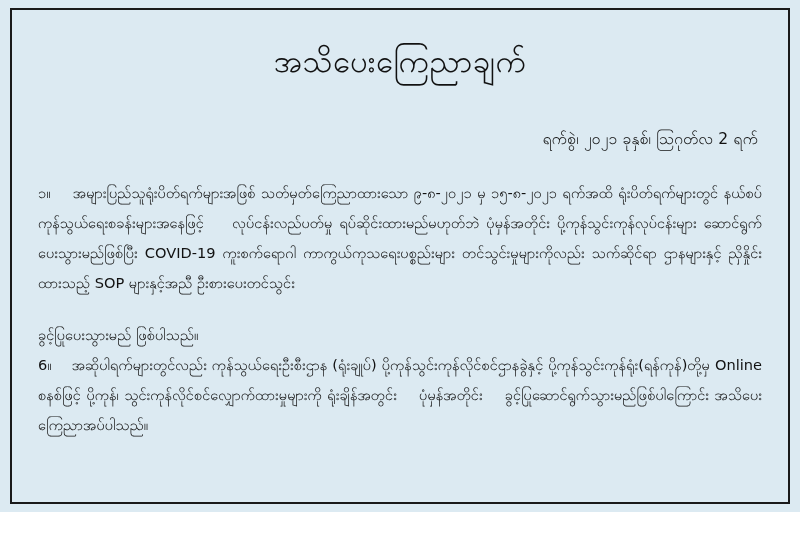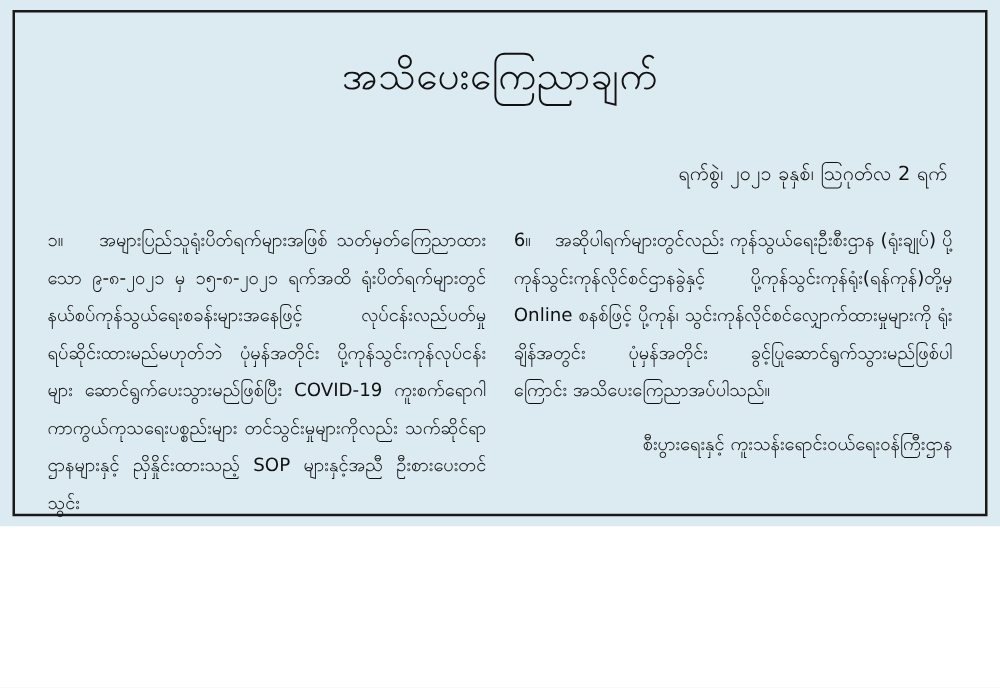--- a/index.html
+++ b/index.html
@@ -9,21 +9,21 @@
   }
   body {
     width: 800px;
     height: 550px;
     overflow: hidden;
     font-family: "DejaVu Sans", "Liberation Sans", sans-serif;
   }
   #page {
     position: relative;
     width: 800px;
-    height: 421px;
+    height: 512px;
     background: #dceaf2;
     box-sizing: border-box;
   }
   #sheet {
     position: absolute;
     left: 10px;
     top: 8px;
     right: 10px;
     bottom: 8px;
     background: #dceaf2;
@@ -44,21 +44,21 @@
   .datebar {
     text-align: right;
     font-size: 15.5px;
     color: #111111;
     margin-top: 48px;
     margin-right: 4px;
     letter-spacing: 0.2px;
   }
   .columns {
     display: flex;
-    flex-direction: row;
+    flex-direction: column;
     margin-top: 26px;
     gap: 22px;
   }
   .col {
     flex: 1 1 0;
     font-size: 14.6px;
     line-height: 2.06;
     color: #111111;
     text-align: justify;
   }
@@ -91,19 +91,19 @@
 
     <div class="datebar">ရက်စွဲ၊ ၂၀၂၁ ခုနှစ်၊ သြဂုတ်လ 2 ရက်</div>
 
     <div class="columns">
 
       <div class="col">
         <p class="para nowrap-ind">၁။    အများပြည်သူရုံးပိတ်ရက်များအဖြစ် သတ်မှတ်ကြေညာထားသော ၉-၈-၂၀၂၁ မှ ၁၅-၈-၂၀၂၁ ရက်အထိ ရုံးပိတ်ရက်များတွင် နယ်စပ်ကုန်သွယ်ရေးစခန်းများအနေဖြင့်    လုပ်ငန်းလည်ပတ်မှု ရပ်ဆိုင်းထားမည်မဟုတ်ဘဲ ပုံမှန်အတိုင်း ပို့ကုန်သွင်းကုန်လုပ်ငန်းများ ဆောင်ရွက်ပေးသွားမည်ဖြစ်ပြီး COVID-19 ကူးစက်ရောဂါ ကာကွယ်ကုသရေးပစ္စည်းများ တင်သွင်းမှုများကိုလည်း သက်ဆိုင်ရာ ဌာနများနှင့် ညှိနှိုင်းထားသည့် SOP များနှင့်အညီ ဦးစားပေးတင်သွင်း</p>
       </div>
 
       <div class="col">
+        <p class="para">ခွင့်ပြုပေးသွားမည် ဖြစ်ပါသည်။</p>
         <p class="para nowrap-ind">6။    အဆိုပါရက်များတွင်လည်း ကုန်သွယ်ရေးဦးစီးဌာန (ရုံးချုပ်) ပို့ကုန်သွင်းကုန်လိုင်စင်ဌာနခွဲနှင့် ပို့ကုန်သွင်းကုန်ရုံး(ရန်ကုန်)တို့မှ Online စနစ်ဖြင့် ပို့ကုန်၊ သွင်းကုန်လိုင်စင်လျှောက်ထားမှုများကို ရုံးချိန်အတွင်း    ပုံမှန်အတိုင်း    ခွင့်ပြုဆောင်ရွက်သွားမည်ဖြစ်ပါကြောင်း အသိပေးကြေညာအပ်ပါသည်။</p>
-        <div class="signature">စီးပွားရေးနှင့် ကူးသန်းရောင်းဝယ်ရေးဝန်ကြီးဌာန</div>
       </div>
 
     </div>
   </div>
 </div>
 
 </body></html>

